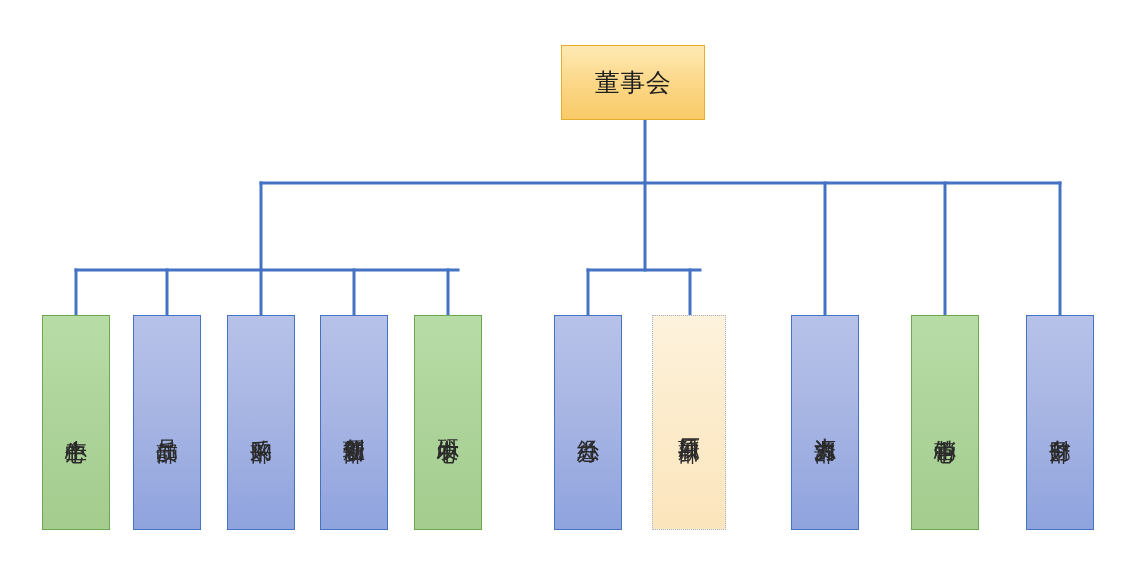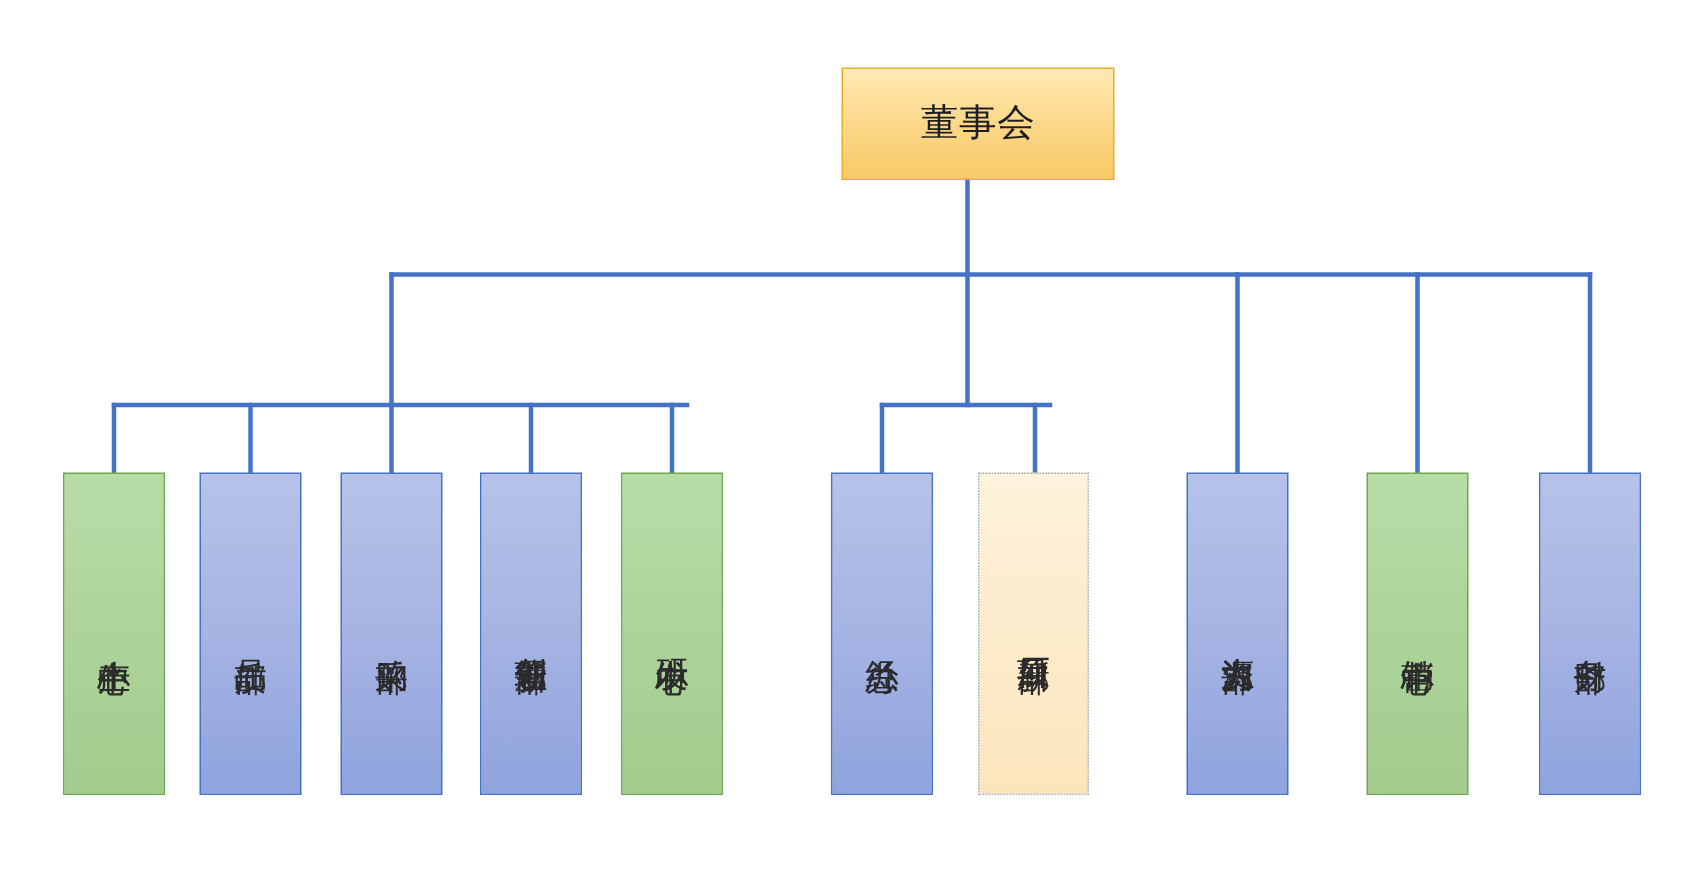--- a/index.html
+++ b/index.html
@@ -89,21 +89,21 @@
       <line x1="354" y1="270" x2="354" y2="315" stroke="#4472C4" stroke-width="3" stroke-linecap="square"></line>
       <line x1="448" y1="270" x2="448" y2="315" stroke="#4472C4" stroke-width="3" stroke-linecap="square"></line>
       <line x1="588" y1="270" x2="588" y2="315" stroke="#4472C4" stroke-width="3" stroke-linecap="square"></line>
       <line x1="690" y1="270" x2="690" y2="315" stroke="#4472C4" stroke-width="3" stroke-linecap="square"></line>
       <line x1="825" y1="183" x2="825" y2="315" stroke="#4472C4" stroke-width="3" stroke-linecap="square"></line>
       <line x1="945" y1="183" x2="945" y2="315" stroke="#4472C4" stroke-width="3" stroke-linecap="square"></line>
       <line x1="1060" y1="183" x2="1060" y2="315" stroke="#4472C4" stroke-width="3" stroke-linecap="square"></line>
     </svg>
 
   <div id="nodes">
-      <div class="node root" style="left: 561px; top: 45px; width: 182px; height: 75px;">
+      <div class="node root" style="left: 561px; top: 45px; width: 144px; height: 75px;">
         <span class="label">董事会</span>
       </div>
       <div class="node dept green" style="left: 42px; top: 315px; width: 68px; height: 215px;">
         <span class="label">生产中心</span>
       </div>
       <div class="node dept blue" style="left: 133px; top: 315px; width: 68px; height: 215px;">
         <span class="label">品质部</span>
       </div>
       <div class="node dept blue" style="left: 227px; top: 315px; width: 68px; height: 215px;">
         <span class="label">采购部</span>

